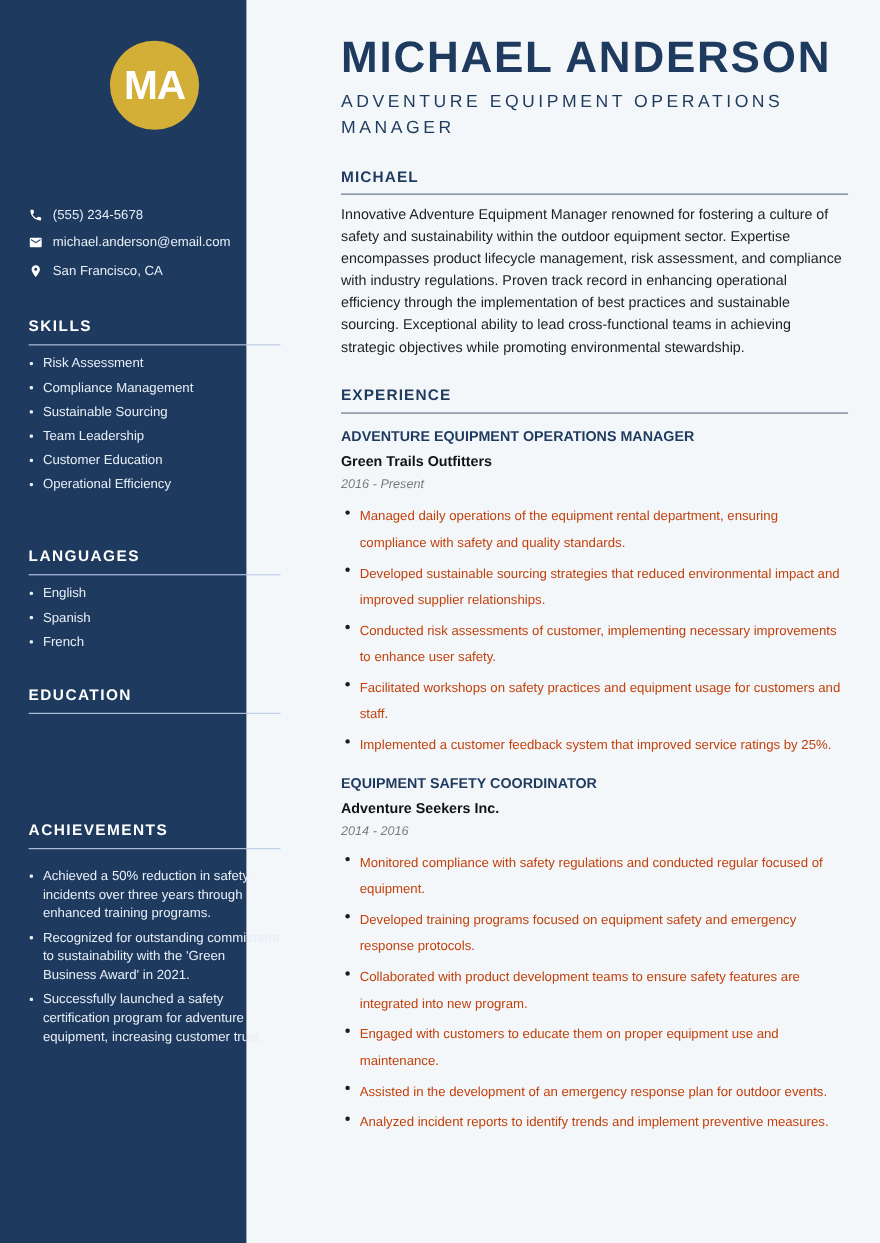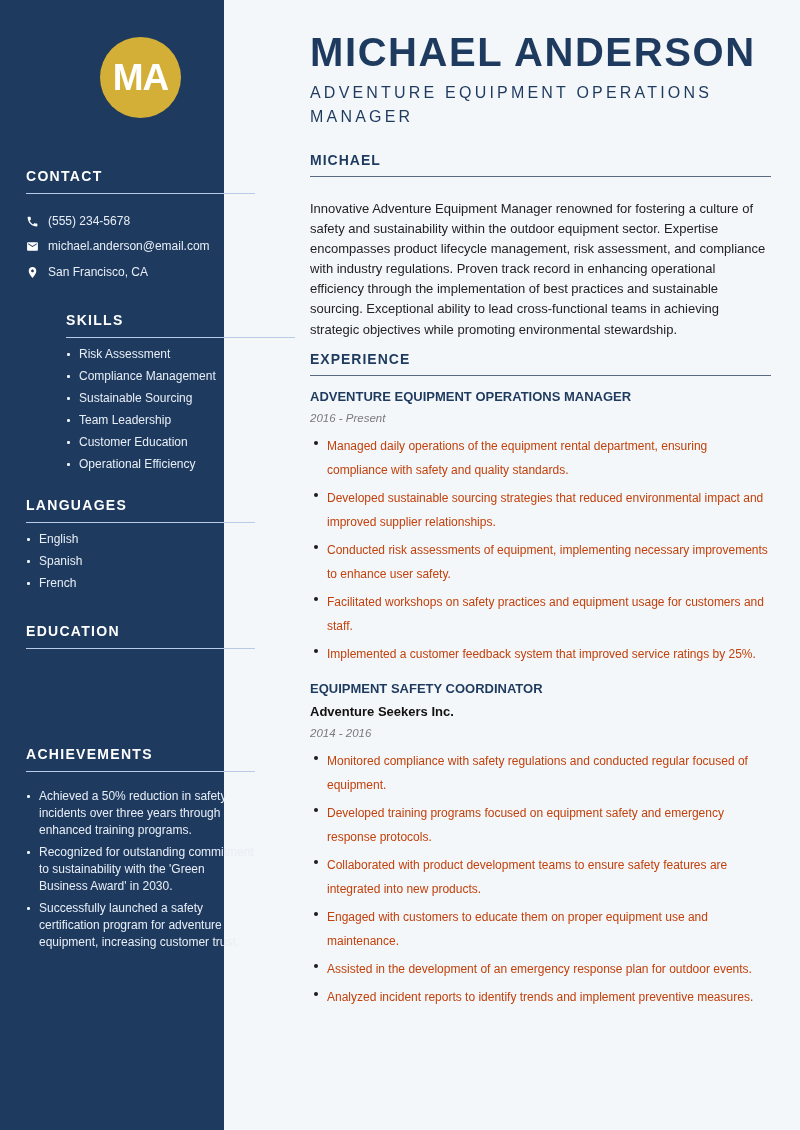--- a/index.html
+++ b/index.html
@@ -61,21 +61,21 @@
     .job-title {
       position: absolute; top: 81px; left: 0; width: 440px;
       font-size: 16px; color: #1e3a5f; letter-spacing: 3.2px; line-height: 24px;
     }
     .main-section { position: absolute; left: 0; width: 461px; }
     .main-title {
       font-size: 14px; font-weight: bold; color: #1e3a5f; letter-spacing: 1px;
       padding-bottom: 8px; border-bottom: 1.5px solid #5a6b80;
     }
     .profile-text {
-      margin-top: 22px; font-size: 13px; line-height: 20.1px; color: #222222;
+      margin-top: 8px; font-size: 13px; line-height: 20.1px; color: #222222;
     }
     .job { margin-top: 12px; }
     .job-role { font-size: 13px; font-weight: bold; color: #1e3a5f; line-height: 17px; }
     .job-company { font-size: 13px; font-weight: bold; color: #111111; margin-top: 6px; line-height: 17px; }
     .job-dates { font-size: 11.5px; font-style: italic; color: #7a7a7a; margin-top: 5px; line-height: 16px; }
     .job-bullets { list-style: none; margin-top: 8px; }
     .job-bullet {
       position: relative; padding-left: 17px;
       font-size: 12px; line-height: 24px; color: #c2410c; margin-bottom: 4px;
     }
@@ -86,21 +86,20 @@
   </style>
 </head>
 <body>
 
 <aside class="sidebar">
   <div class="avatar">
     <span>MA</span>
   </div>
 
   <section class="side-section" style="top:168px;">
-    <h2 class="side-title">CONTACT</h2>
     <ul class="contact-list">
       <li class="contact-item">
         <svg viewBox="0 0 24 24">
             <path fill="#ffffff" d="M6.6 10.8c1.4 2.8 3.8 5.1 6.6 6.6l2.2-2.2c.3-.3.7-.4 1-.2 1.1.4 2.3.6 3.6.6.6 0 1 .4 1 1V20c0 .6-.4 1-1 1C10.6 21 3 13.4 3 4c0-.6.4-1 1-1h3.5c.6 0 1 .4 1 1 0 1.3.2 2.5.6 3.6.1.3 0 .7-.2 1l-2.3 2.2z"></path>
           </svg>
         <span>(555) 234-5678</span>
       </li>
       <li class="contact-item">
         <svg viewBox="0 0 24 24">
             <path fill="#ffffff" d="M20 4H4c-1.1 0-2 .9-2 2v12c0 1.1.9 2 2 2h16c1.1 0 2-.9 2-2V6c0-1.1-.9-2-2-2zm0 4l-8 5-8-5V6l8 5 8-5v2z"></path>
@@ -109,21 +108,21 @@
       </li>
       <li class="contact-item">
         <svg viewBox="0 0 24 24">
             <path fill="#ffffff" d="M12 2C8.1 2 5 5.1 5 9c0 5.3 7 13 7 13s7-7.7 7-13c0-3.9-3.1-7-7-7zm0 9.5c-1.4 0-2.5-1.1-2.5-2.5s1.1-2.5 2.5-2.5 2.5 1.1 2.5 2.5-1.1 2.5-2.5 2.5z"></path>
           </svg>
         <span>San Francisco, CA</span>
       </li>
     </ul>
   </section>
 
-  <section class="side-section" style="top:312px;margin-left:40px;">
+  <section class="side-section" style="top:288px;">
     <h2 class="side-title">SKILLS</h2>
     <ul class="bullet-list">
       <li class="bullet-item">Risk Assessment</li>
       <li class="bullet-item">Compliance Management</li>
       <li class="bullet-item">Sustainable Sourcing</li>
       <li class="bullet-item">Team Leadership</li>
       <li class="bullet-item">Customer Education</li>
       <li class="bullet-item">Operational Efficiency</li>
     </ul>
   </section>
@@ -138,57 +137,58 @@
   </section>
 
   <section class="side-section" style="top:623px;">
     <h2 class="side-title">EDUCATION</h2>
   </section>
 
   <section class="side-section" style="top:746px;">
     <h2 class="side-title">ACHIEVEMENTS</h2>
     <ul class="bullet-list ach-list" style="margin-top:16px;">
       <li class="bullet-item">Achieved a 50% reduction in safety incidents over three years through enhanced training programs.</li>
-      <li class="bullet-item">Recognized for outstanding commitment to sustainability with the 'Green Business Award' in 2030.</li>
+      <li class="bullet-item">Recognized for outstanding commitment to sustainability with the 'Green Business Award' in 2021.</li>
       <li class="bullet-item">Successfully launched a safety certification program for adventure equipment, increasing customer trust.</li>
     </ul>
   </section>
 </aside>
 
 <main class="main">
   <h1 class="name">MICHAEL ANDERSON</h1>
   <div class="job-title">ADVENTURE EQUIPMENT OPERATIONS MANAGER</div>
 
   <section class="main-section" style="top:152px;">
     <h2 class="main-title">MICHAEL</h2>
     <p class="profile-text">Innovative Adventure Equipment Manager renowned for fostering a culture of safety and sustainability within the outdoor equipment sector. Expertise encompasses product lifecycle management, risk assessment, and compliance with industry regulations. Proven track record in enhancing operational efficiency through the implementation of best practices and sustainable sourcing. Exceptional ability to lead cross-functional teams in achieving strategic objectives while promoting environmental stewardship.</p>
   </section>
 
   <section class="main-section" style="top:351px;">
     <h2 class="main-title">EXPERIENCE</h2>
 
     <div class="job">
       <div class="job-role">ADVENTURE EQUIPMENT OPERATIONS MANAGER</div>
+      <div class="job-company">Green Trails Outfitters</div>
       <div class="job-dates">2016 - Present</div>
       <ul class="job-bullets">
         <li class="job-bullet">Managed daily operations of the equipment rental department, ensuring compliance with safety and quality standards.</li>
         <li class="job-bullet">Developed sustainable sourcing strategies that reduced environmental impact and improved supplier relationships.</li>
-        <li class="job-bullet">Conducted risk assessments of equipment, implementing necessary improvements to enhance user safety.</li>
+        <li class="job-bullet">Conducted risk assessments of customer, implementing necessary improvements to enhance user safety.</li>
         <li class="job-bullet">Facilitated workshops on safety practices and equipment usage for customers and staff.</li>
         <li class="job-bullet">Implemented a customer feedback system that improved service ratings by 25%.</li>
       </ul>
     </div>
 
     <div class="job" style="margin-top:14px;">
       <div class="job-role">EQUIPMENT SAFETY COORDINATOR</div>
       <div class="job-company">Adventure Seekers Inc.</div>
       <div class="job-dates">2014 - 2016</div>
       <ul class="job-bullets">
         <li class="job-bullet">Monitored compliance with safety regulations and conducted regular focused of equipment.</li>
         <li class="job-bullet">Developed training programs focused on equipment safety and emergency response protocols.</li>
-        <li class="job-bullet">Collaborated with product development teams to ensure safety features are integrated into new products.</li>
+        <li class="job-bullet">Collaborated with product development teams to ensure safety features are integrated into new program.</li>
         <li class="job-bullet">Engaged with customers to educate them on proper equipment use and maintenance.</li>
         <li class="job-bullet">Assisted in the development of an emergency response plan for outdoor events.</li>
         <li class="job-bullet">Analyzed incident reports to identify trends and implement preventive measures.</li>
       </ul>
     </div>
   </section>
 </main>
 
 </body></html>

